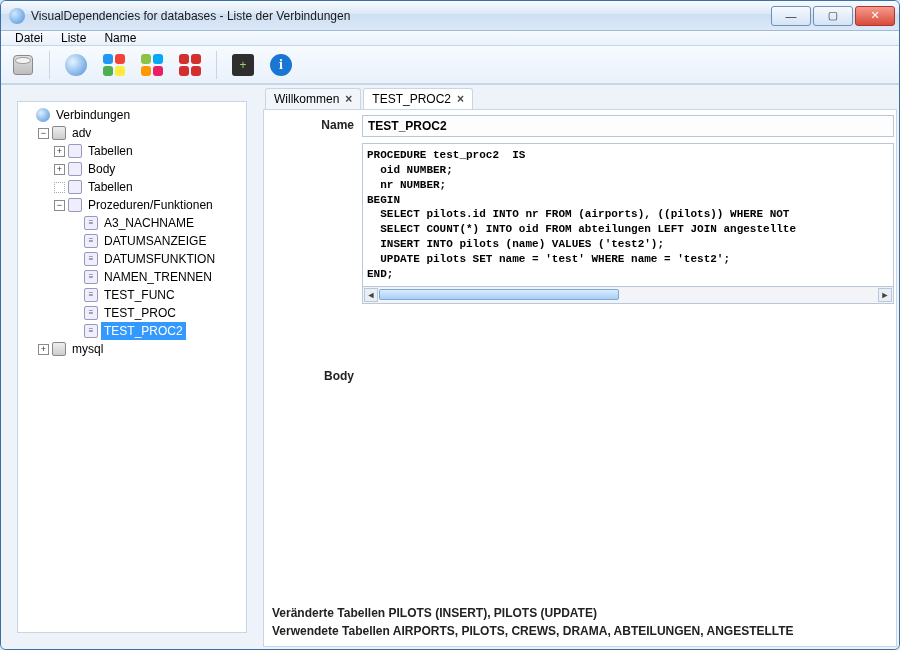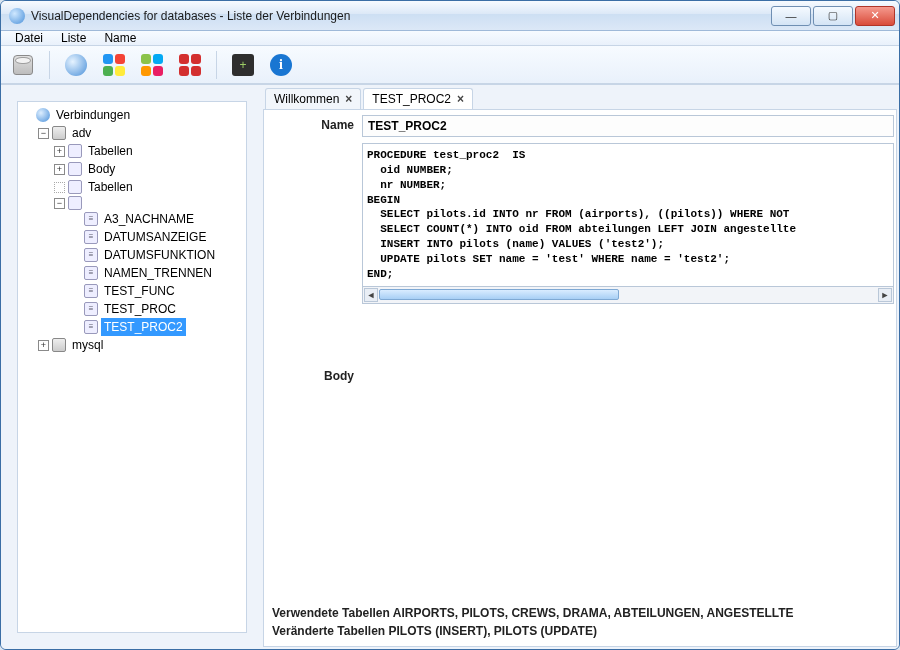--- a/index.html
+++ b/index.html
@@ -283,20 +283,21 @@
                     <div class="node-row">
                   <span class="exp dot"></span>
                   <span class="tree-ico"></span>
                   <span class="tree-lbl">Tabellen</span>
                 </div>
                   </li>
                 <li>
                   <div class="node-row">
                     <span class="exp">−</span>
                     <span class="tree-ico"></span>
+                    <span class="tree-lbl">Prozeduren/Funktionen</span>
                   </div>
                   <ul>
                     <li>
                         <div class="node-row">
                           <span class="exp none"></span>
                           <span class="tree-ico">≡</span>
                           <span class="tree-lbl">A3_NACHNAME</span>
                         </div>
                       </li>
                     <li>
@@ -391,28 +392,28 @@
             <div class="hscroll">
               <div class="arrow l">◄</div>
               <div class="thumb"></div>
               <div class="arrow r">►</div>
             </div>
           </div>
         </div>
 
         <div class="summary">
           <div>
+            <span>Veränderte Tabellen</span>
+            <span> </span>
+            <span>PILOTS (INSERT), PILOTS (UPDATE)</span>
+          </div>
+          <div>
             <span>Verwendete Tabellen</span>
             <span> </span>
             <span>AIRPORTS, PILOTS, CREWS, DRAMA, ABTEILUNGEN, ANGESTELLTE</span>
           </div>
-          <div>
-            <span>Veränderte Tabellen</span>
-            <span> </span>
-            <span>PILOTS (INSERT), PILOTS (UPDATE)</span>
-          </div>
         </div>
 
       </div>
     </div>
 
   </div>
 </div>
 
 </body></html>

